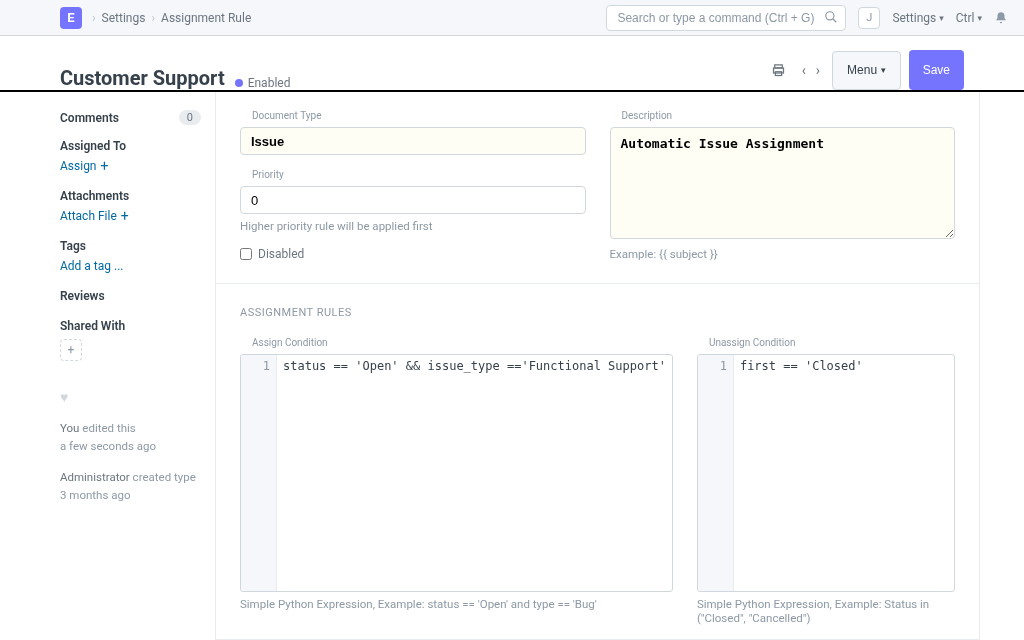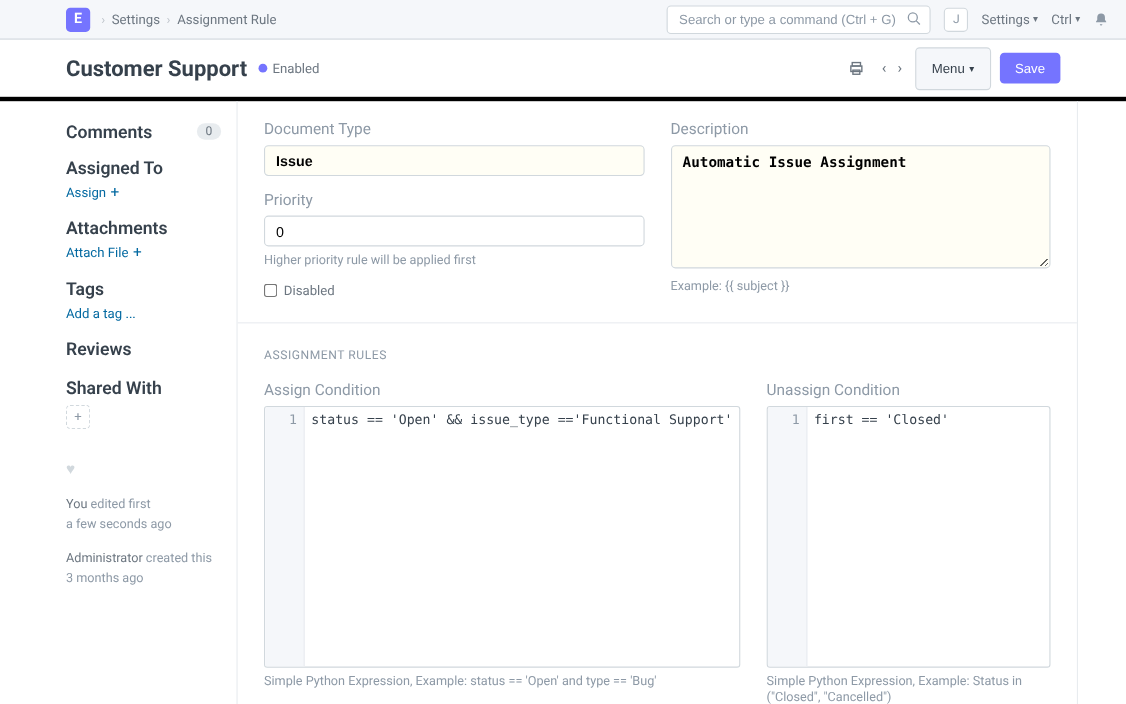--- a/index.html
+++ b/index.html
@@ -12,48 +12,48 @@
 .topbar-right { margin-left: auto; display: flex; align-items: center; gap: 12px; }
 .search { position: relative; }
 .search input { width: 240px; height: 26px; border: 1px solid #d1d8dd; border-radius: 4px; padding: 0 28px 0 10px; font-size: 12px; background: #fff; color: #6c7680; }
 .search input::placeholder { color: #8d99a6; }
 .search .sicon { position: absolute; right: 8px; top: 5px; color: #8d99a6; }
 .userbadge { width: 22px; height: 22px; border: 1px solid #d1d8dd; border-radius: 4px; display: flex; align-items: center; justify-content: center; font-size: 11px; color: #8d99a6; background: #fff; }
 .toplink { color: #6c7680; font-size: 12px; cursor: pointer; display: flex; align-items: center; gap: 3px; }
 .caret { font-size: 9px; }
 .bell { color: #8d99a6; font-size: 14px; }
 
-.pagehead { height: 56px; border-bottom: 4px solid #000000; display: flex; align-items: center; padding: 0 60px; }
+.pagehead { height: 56px; border-bottom: 2px solid #000000; display: flex; align-items: flex-end; padding: 0 60px; }
 .pagetitle { font-size: 20px; font-weight: 700; color: #36414c; }
 .status { display: flex; align-items: center; gap: 5px; margin-left: 10px; font-size: 12px; color: #6c7680; }
 .status-dot { width: 8px; height: 8px; border-radius: 50%; background: #7574ff; }
 .pagehead-right { margin-left: auto; display: flex; align-items: center; gap: 8px; }
 .iconbtn { color: #6c7680; padding: 4px; cursor: pointer; font-size: 14px; }
 .navarrows { display: flex; gap: 2px; }
 .menubtn { height: 39px; padding: 0 14px; border: 1px solid #d1d8dd; background: #f5f7fa; border-radius: 4px; font-size: 12px; color: #36414c; cursor: pointer; display: flex; align-items: center; gap: 4px; }
-.savebtn { height: 28px; padding: 0 14px; border: none; background: #7574ff; color: #fff; border-radius: 4px; font-size: 12px; font-weight: 500; cursor: pointer; }
+.savebtn { height: 40px; padding: 0 14px; border: none; background: #7574ff; color: #fff; border-radius: 4px; font-size: 12px; font-weight: 500; cursor: pointer; }
 
 .layout { display: flex; padding: 0 44px; }
 .sidebar { width: 172px; padding: 18px 14px 18px 16px; border-right: 1px solid #e8ecef; font-size: 12px; }
 .side-row { display: flex; justify-content: space-between; align-items: center; margin-bottom: 14px; }
-.side-label { font-weight: 600; color: #36414c; font-size: 16px; }
+.side-label { font-weight: 600; color: #36414c; font-size: 12px; }
 .side-badge { background: #e8ecef; color: #6c7680; border-radius: 8px; padding: 1px 8px; font-size: 11px; }
 .side-action { color: #0369a1; font-size: 12px; margin-top: -10px; margin-bottom: 16px; cursor: pointer; display: flex; align-items: center; gap: 4px; }
 .side-section { margin-bottom: 16px; }
 .side-plus { font-size: 14px; line-height: 1; }
 .addbox { width: 22px; height: 22px; border: 1px dashed #d1d8dd; border-radius: 4px; display: flex; align-items: center; justify-content: center; color: #8d99a6; cursor: pointer; margin-top: 6px; }
 .heart { color: #d1d8dd; font-size: 14px; margin: 28px 0 14px; cursor: pointer; }
 .timeline { font-size: 11.5px; color: #8d99a6; line-height: 1.6; }
 .timeline .who { color: #6c7680; }
 .timeline-item { margin-bottom: 12px; }
 
 .main { flex: 1; border-right: 1px solid #e8ecef; }
 .form-row { display: flex; padding: 18px 24px 22px; border-bottom: 1px solid #e8ecef; gap: 24px; }
 .col { flex: 1; }
-.flabel { font-size: 14px; color: #8d99a6; margin-bottom: 6px; }
+.flabel { font-size: 10px; color: #8d99a6; margin-bottom: 6px; margin-left: 12px; }
 .finput { width: 100%; height: 28px; border: 1px solid #d1d8dd; border-radius: 4px; padding: 0 10px; font-size: 13px; background: #fff; }
 .finput.bold { font-weight: 700; background: #fffef5; }
 .ftextarea { width: 100%; height: 112px; border: 1px solid #d1d8dd; border-radius: 4px; padding: 8px 10px; font-size: 13px; font-weight: 700; background: #fffef5; resize: both; }
 .fhelp { font-size: 11.5px; color: #8d99a6; margin-top: 5px; }
 .fcheck { display: flex; align-items: center; gap: 6px; margin-top: 14px; font-size: 12px; color: #6c7680; }
 .fcheck input { width: 12px; height: 12px; }
 .fgroup { margin-bottom: 14px; }
 
 .section-title { font-size: 11px; letter-spacing: 0.5px; color: #8d99a6; text-transform: uppercase; margin-bottom: 18px; }
 .rules-row { display: flex; padding: 22px 24px 14px; gap: 24px; border-bottom: 1px solid #e8ecef; }
@@ -156,25 +156,25 @@
     </div>
     <div class="side-section">
       <div class="side-label">Shared With</div>
       <div class="addbox">
           <span>+</span>
         </div>
     </div>
     <div class="heart">♥</div>
     <div class="timeline">
       <div class="timeline-item">
-        <span class="who">You</span> <span>edited first</span><br>
+        <span class="who">You</span> <span>edited this</span><br>
         <span>a few seconds ago</span>
       </div>
       <div class="timeline-item">
-        <span class="who">Administrator</span> <span>created this</span><br>
+        <span class="who">Administrator</span> <span>created type</span><br>
         <span>3 months ago</span>
       </div>
     </div>
   </div>
 
   <div class="main">
     <div class="form-row">
       <div class="col">
         <div class="fgroup">
           <div class="flabel">Document Type</div>

